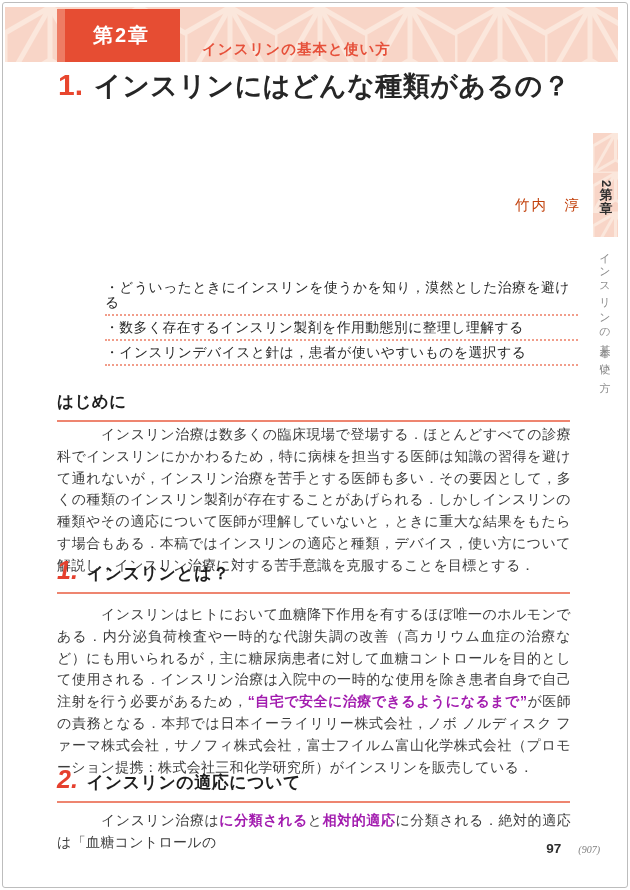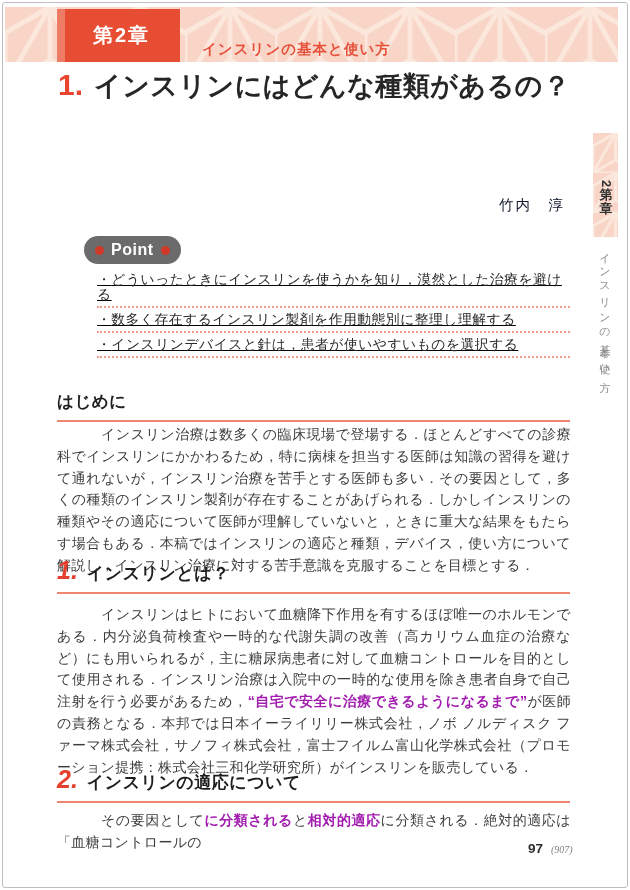--- a/index.html
+++ b/index.html
@@ -20,30 +20,30 @@
   .chapter-box span{color:#ffffff;font-weight:bold;font-size:20px;letter-spacing:2px;padding-left:6px;}
   .chapter-label{
     position:absolute;left:197px;top:33px;color:#e6503a;font-weight:bold;font-size:14.5px;letter-spacing:1px;
   }
 
   
   .title{position:absolute;left:58px;top:68px;width:540px;display:flex;align-items:baseline;}
   .title .num{color:#e8462e;font-weight:bold;font-size:30px;margin-right:11px;}
   .title .txt{color:#262626;font-weight:bold;font-size:27px;letter-spacing:0.5px;}
 
-  .author{position:absolute;left:300px;top:196px;width:265px;text-align:right;font-size:14.5px;color:#0f172a;letter-spacing:2px;}
+  .author{position:absolute;left:316px;top:196px;width:265px;text-align:right;font-size:14.5px;color:#c2410c;letter-spacing:2px;}
 
   
   .point-pill{
     position:absolute;left:84px;top:236px;height:28px;background:#6b6b6b;border-radius:15px;
     display:flex;align-items:center;padding:0 11px;gap:7px;
   }
   .point-pill .dot{width:9px;height:9px;border-radius:50%;background:#d03928;}
   .point-pill .plabel{color:#fff;font-weight:bold;font-size:16px;letter-spacing:0.5px;}
-  .point-list{position:absolute;left:97px;top:269px;width:473px;margin:0;padding:0;list-style:none;text-decoration:underline;}
+  .point-list{position:absolute;left:97px;top:269px;width:473px;margin:8px;padding:0;list-style:none;}
   .point-list li{
     font-size:13.8px;line-height:15px;color:#2b2b2b;letter-spacing:0.5px;
     padding:3px 0 4px;border-bottom:2px dotted #f19d8a;margin-bottom:1px;
   }
   .point-list li::before{content:"・";}
 
   
   .sec-head{
     position:absolute;left:57px;width:513px;display:flex;align-items:baseline;
     border-bottom:2px solid #ee8570;padding-bottom:7px;
@@ -59,21 +59,21 @@
     text-align:justify;text-indent:44px;letter-spacing:0.3px;
   }
   .para .bd{font-family:Liberation Sans, sans-serif;font-weight:bold;color:#a21caf;}
 
   #head-intro{top:391px;} #para-intro{top:424px;}
   #head-s1{top:560px;}    #para-s1{top:604px;}
   #head-s2{top:769px;}    #para-s2{top:810px;}
 
   
   .footer-journal{position:absolute;left:57px;top:843px;width:513px;text-align:center;font-size:11.5px;color:#909090;letter-spacing:0.5px;}
-  .footer-pageno{position:absolute;left:528px;top:841px;width:85px;display:flex;align-items:baseline;justify-content:flex-start;gap:8px;}
+  .footer-pageno{position:absolute;left:515px;top:841px;width:85px;display:flex;align-items:baseline;justify-content:flex-end;gap:17px;}
   .footer-pageno .pn{font-size:13.5px;font-weight:bold;color:#2e2e2e;}
   .footer-pageno .folio{font-size:10px;font-style:italic;color:#808080;font-family:"Liberation Serif","DejaVu Serif",serif;}
 
   
   .side-tab{
     position:absolute;left:593px;top:133px;width:25px;height:104px;background:#f8d5c7;overflow:hidden;
     display:flex;align-items:center;justify-content:center;
   }
   .side-tab .vtxt{
     position:relative;writing-mode:vertical-rl;font-size:13px;color:#2f2f2f;font-weight:600;letter-spacing:3px;
@@ -107,25 +107,20 @@
     <span>第2章</span>
   </div>
 
   <div class="title">
     <span class="num">1.</span>
     <span class="txt">インスリンにはどんな種類があるの？</span>
   </div>
 
   <div class="author">竹内　淳</div>
 
-  <div class="point-pill">
-    <span class="dot"></span>
-    <span class="plabel">Point</span>
-    <span class="dot"></span>
-  </div>
   <ul class="point-list">
       <li>どういったときにインスリンを使うかを知り，漠然とした治療を避ける</li>
       <li>数多く存在するインスリン製剤を作用動態別に整理し理解する</li>
       <li>インスリンデバイスと針は，患者が使いやすいものを選択する</li>
     </ul>
 
   <div class="sec-head plain" id="head-intro">
     <span class="stxt">はじめに</span>
   </div>
   <div class="para" id="para-intro"><span>インスリン治療は数多くの臨床現場で登場する．ほとんどすべての診療科でインスリンにかかわるため，特に病棟を担当する医師は知識の習得を避けて通れないが，インスリン治療を苦手とする医師も多い．その要因として，多くの種類のインスリン製剤が存在することがあげられる．しかしインスリンの種類やその適応について医師が理解していないと，ときに重大な結果をもたらす場合もある．本稿ではインスリンの適応と種類，デバイス，使い方について解説し，インスリン治療に対する苦手意識を克服することを目標とする．</span></div>
@@ -133,21 +128,21 @@
   <div class="sec-head" id="head-s1">
     <span class="snum">1.</span>
     <span class="stxt">インスリンとは？</span>
   </div>
   <div class="para" id="para-s1"><span>インスリンはヒトにおいて血糖降下作用を有するほぼ唯一のホルモンである．内分泌負荷検査や一時的な代謝失調の改善（高カリウム血症の治療など）にも用いられるが，主に糖尿病患者に対して血糖コントロールを目的として使用される．インスリン治療は入院中の一時的な使用を除き患者自身で自己注射を行う必要があるため，</span><span class="bd">“自宅で安全に治療できるようになるまで”</span><span>が医師の責務となる．本邦では日本イーライリリー株式会社，ノボ ノルディスク ファーマ株式会社，サノフィ株式会社，富士フイルム富山化学株式会社（プロモーション提携：株式会社三和化学研究所）がインスリンを販売している．</span></div>
 
   <div class="sec-head" id="head-s2">
     <span class="snum">2.</span>
     <span class="stxt">インスリンの適応について</span>
   </div>
-  <div class="para" id="para-s2"><span>その要因として</span><span class="bd">に分類される</span><span>と</span><span class="bd">相対的適応</span><span>に分類される．絶対的適応は「血糖コントロールの</span></div>
+  <div class="para" id="para-s2"><span>インスリン治療は</span><span class="bd">に分類される</span><span>と</span><span class="bd">相対的適応</span><span>に分類される．絶対的適応は「血糖コントロールの</span></div>
 
   <div class="footer-pageno">
     <span class="pn">97</span>
     <span class="folio">(907)</span>
   </div>
 
   <div class="side-tab">
     <svg xmlns="http://www.w3.org/2000/svg">
       <defs>
         <pattern id="asa2" width="45" height="40" patternUnits="userSpaceOnUse">

